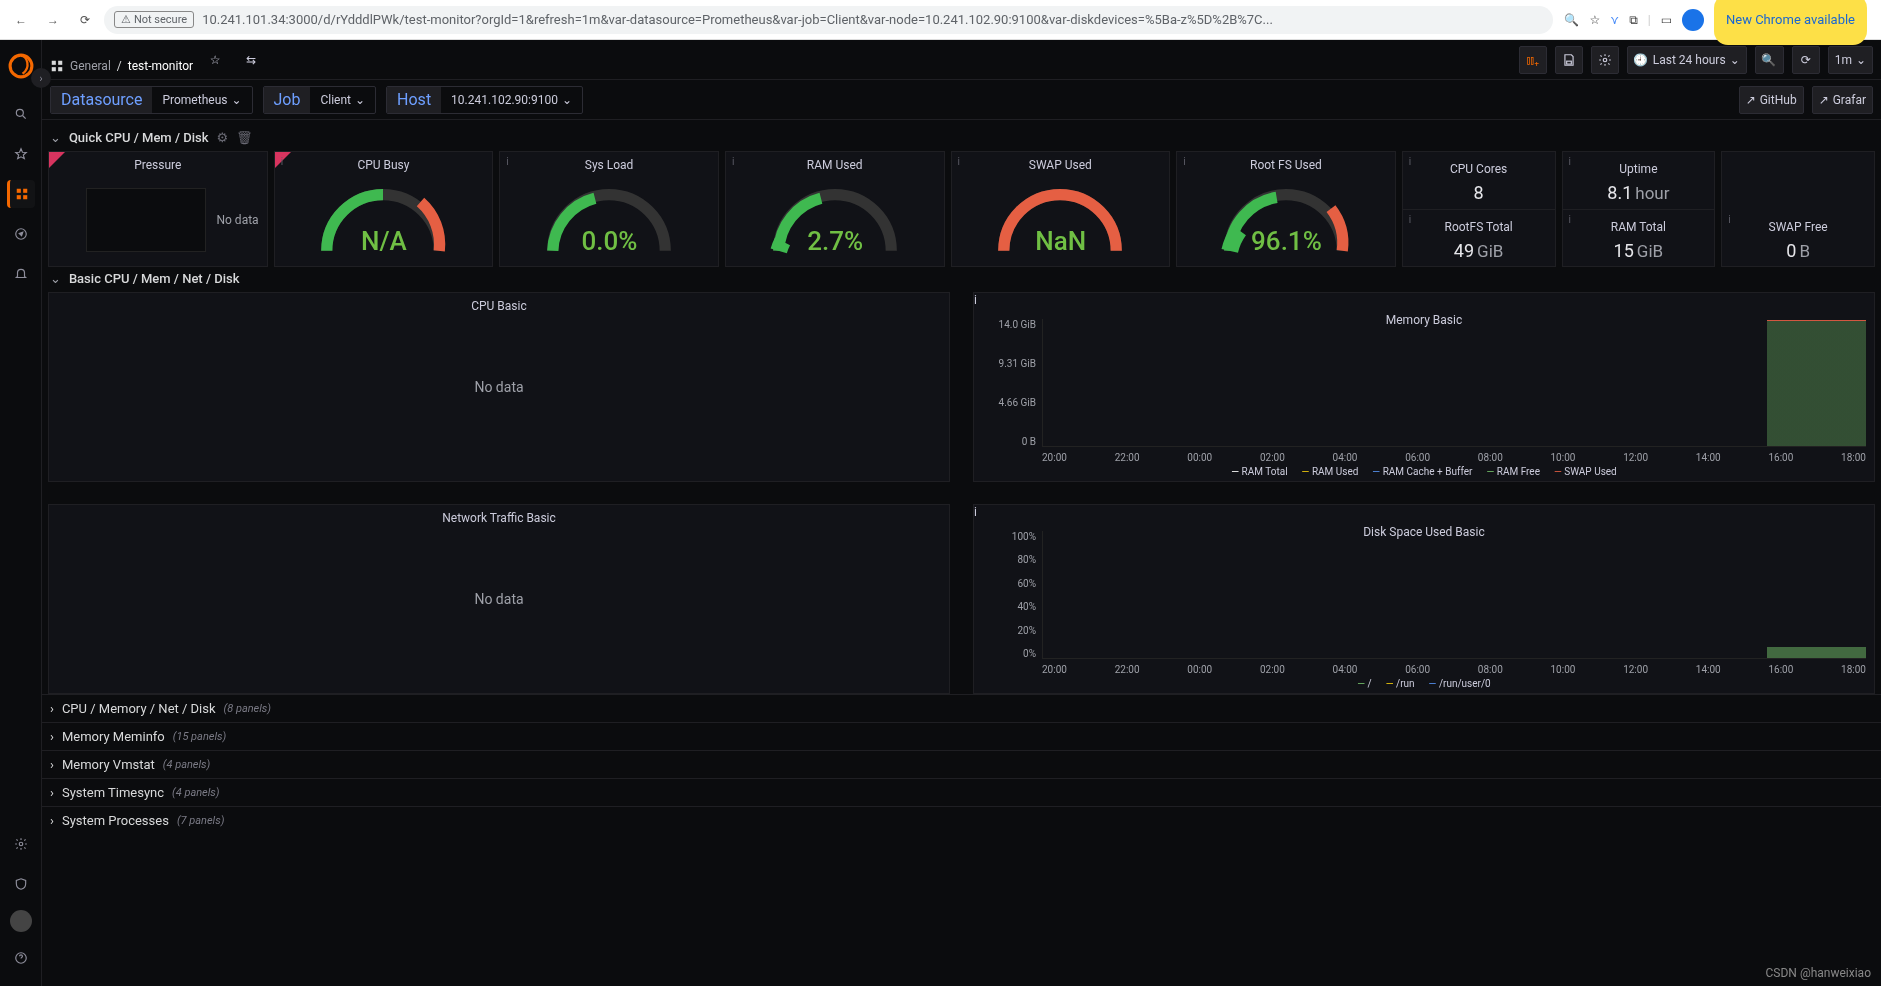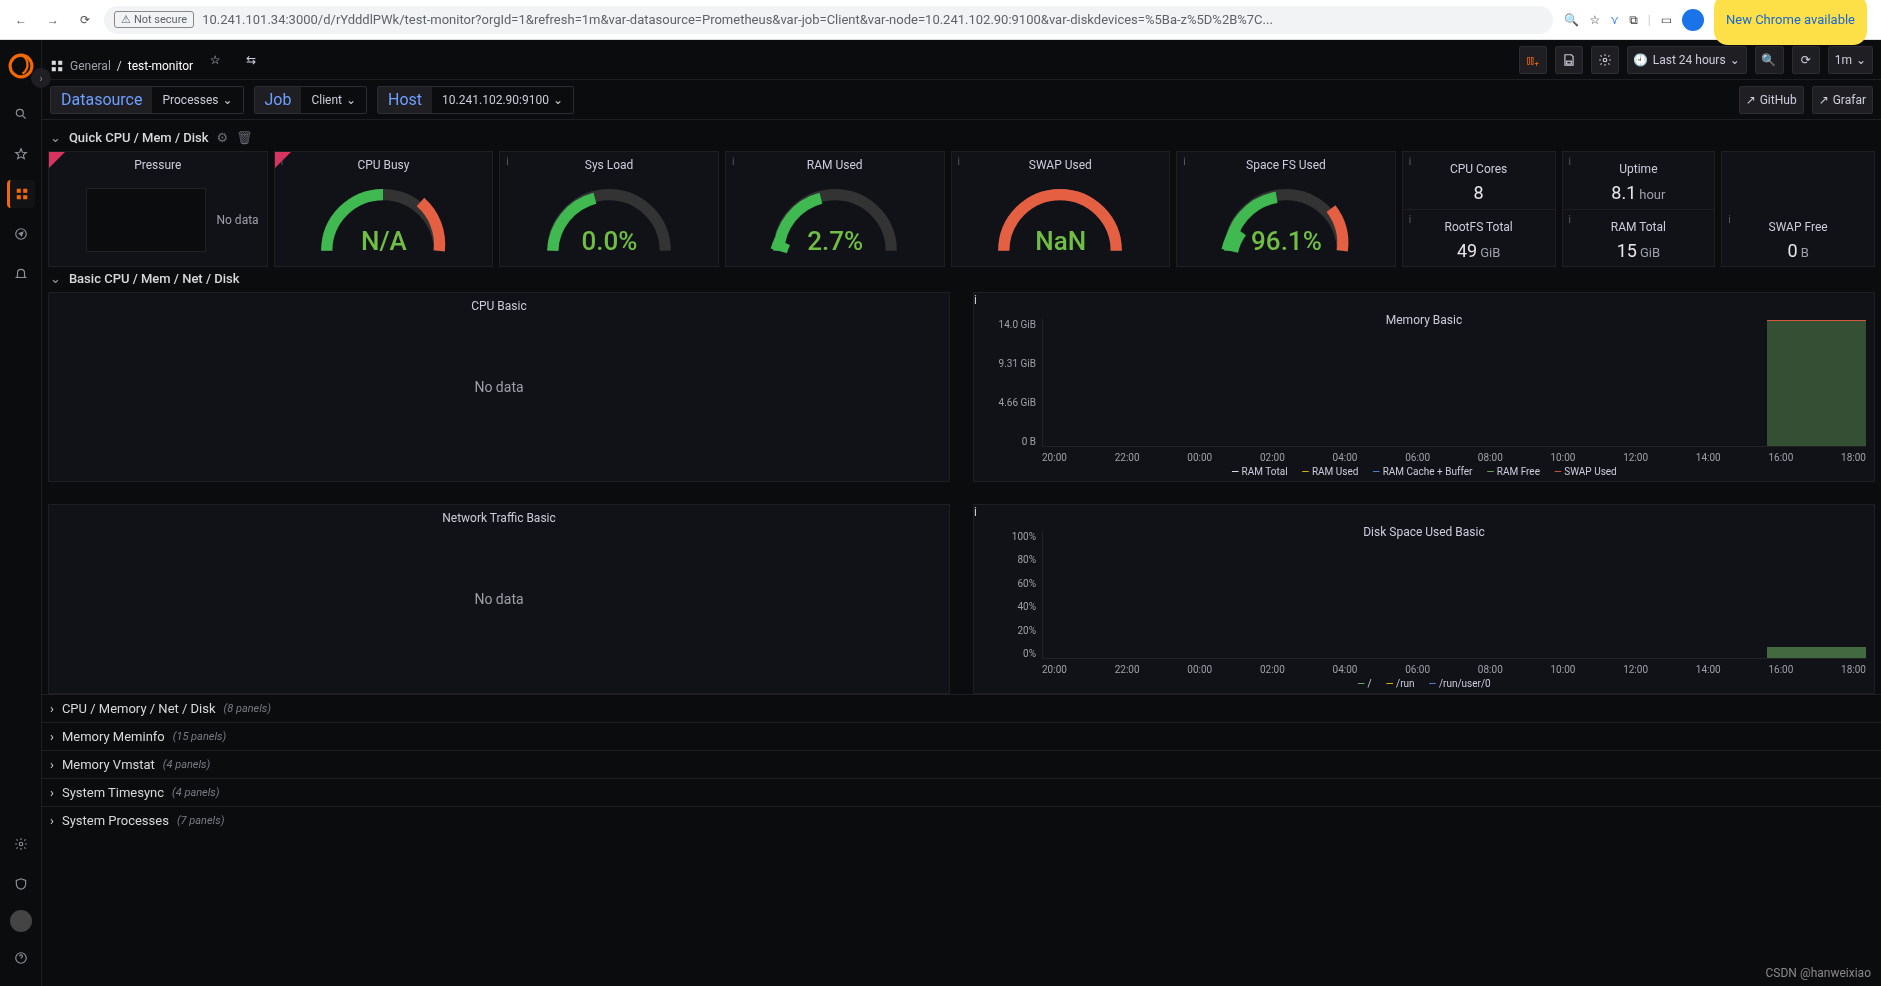--- a/index.html
+++ b/index.html
@@ -43,21 +43,21 @@
 .panel .info-i { position:absolute; left:6px; top:4px; color:#5c5c66; font-size:10px;}
 .panel .alert-corner { position:absolute; left:0; top:0; width:0; height:0; border-top:16px solid #d8345f; border-right:16px solid transparent;}
 .gauge-wrap { flex:1; display:flex; align-items:center; justify-content:center; padding-bottom:4px;}
 .gauge { width:150px; height:88px; position:relative;}
 .gauge svg { width:100%; height:100%; }
 .gauge .val { position:absolute; bottom:6px; left:1px; right:0; text-align:center; font-size:26px; font-weight:500; color:#70bf44;}
 .stat-col { display:flex; flex-direction:column;}
 .stat-half { flex:1; border-bottom:1px solid #1f1f23; position:relative; padding-top:4px;}
 .stat-half:last-child{border-bottom:none;}
 .stat-val { text-align:center; font-size:18px; color:#e6e6ea; margin-top:4px;}
-.stat-val .unit{ font-size:13px; color:#9ea0a8; margin-left:3px;}
+.stat-val .unit{ font-size:17px; color:#9ea0a8; margin-left:3px;}
 .pressure-body { flex:1; display:flex; align-items:center; justify-content:flex-end; padding:8px;}
 .pressure-box { width:120px; height:64px; background:#0b0c0e; border:1px solid #222; margin-right:10px;}
 .nodata { color:#9ea0a8; font-size:12px;}
 
 .row-basic { display:grid; grid-template-columns: 1fr 1fr; gap:23px; padding:0 6px;}
 .bigpanel { background:#111217; border:1px solid #1f1f23; height:190px; position:relative;}
 .bigpanel .ptitle-big { text-align:center; padding:6px 0; color:#ccccdc; font-size:12px;}
 .center-nodata { position:absolute; left:50%; top:50%; transform:translate(-50%,-50%); color:#9ea0a8; font-size:14px;}
 .chart-area { position:absolute; left:8px; right:8px; top:26px; bottom:34px;}
 .yaxis { position:absolute; left:0; top:0; bottom:0; width:54px; display:flex; flex-direction:column; justify-content:space-between; text-align:right; color:#9ea0a8; font-size:10px;}
@@ -186,21 +186,21 @@
         </span>
       <span class="tbtn">🕘 <span>Last 24 hours</span> ⌄</span>
       <span class="tbtn">🔍</span>
       <span class="tbtn">⟳</span>
       <span class="tbtn"><span>1m</span> ⌄</span>
     </div>
 
     <div class="varbar">
       <div class="varbox">
           <label>Datasource</label>
-          <span class="val"><span>Processes</span> ⌄</span>
+          <span class="val"><span>Prometheus</span> ⌄</span>
         </div>
       <div class="varbox">
           <label>Job</label>
           <span class="val"><span>Client</span> ⌄</span>
         </div>
       <div class="varbox">
           <label>Host</label>
           <span class="val"><span>10.241.102.90:9100</span> ⌄</span>
         </div>
       <div class="right-links">
@@ -265,21 +265,21 @@
           <div class="ptitle">SWAP Used</div>
           <div class="gauge-wrap">
             <div class="gauge"><svg viewBox="0 0 160 90">
                 <path d="M20 80 A60 60 0 0 1 140 80" fill="none" stroke="#333" stroke-width="12"></path>
                 <path d="M20 80 A60 60 0 0 1 140 80" fill="none" stroke="#e55f43" stroke-width="12"></path>
               </svg><div class="val">NaN</div></div>
           </div>
         </div>
       <div class="panel">
           <span class="info-i">i</span>
-          <div class="ptitle">Space FS Used</div>
+          <div class="ptitle">Root FS Used</div>
           <div class="gauge-wrap">
             <div class="gauge"><svg viewBox="0 0 160 90">
                 <path d="M20 80 A60 60 0 0 1 140 80" fill="none" stroke="#333" stroke-width="12"></path>
                 <path d="M20 80 A60 60 0 0 1 70 23" fill="none" stroke="#3fb950" stroke-width="12"></path>
                 <path d="M128 35 A60 60 0 0 1 140 80" fill="none" stroke="#e55f43" stroke-width="12"></path>
                 <path d="M20 80 A60 60 0 0 1 30 58" fill="none" stroke="#3fb950" stroke-width="18"></path>
               </svg><div class="val">96.1%</div></div>
           </div>
         </div>
 

